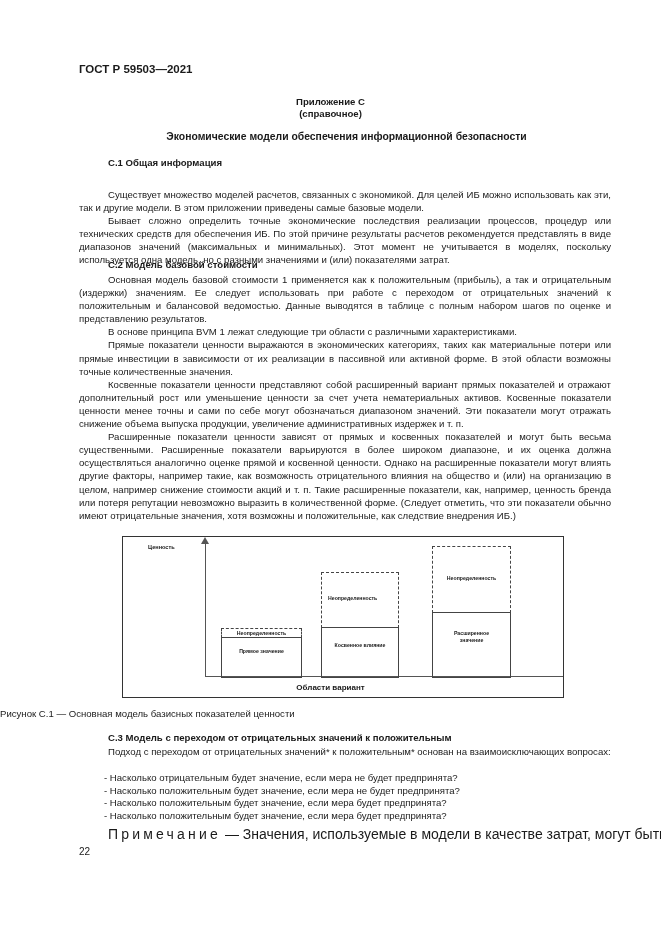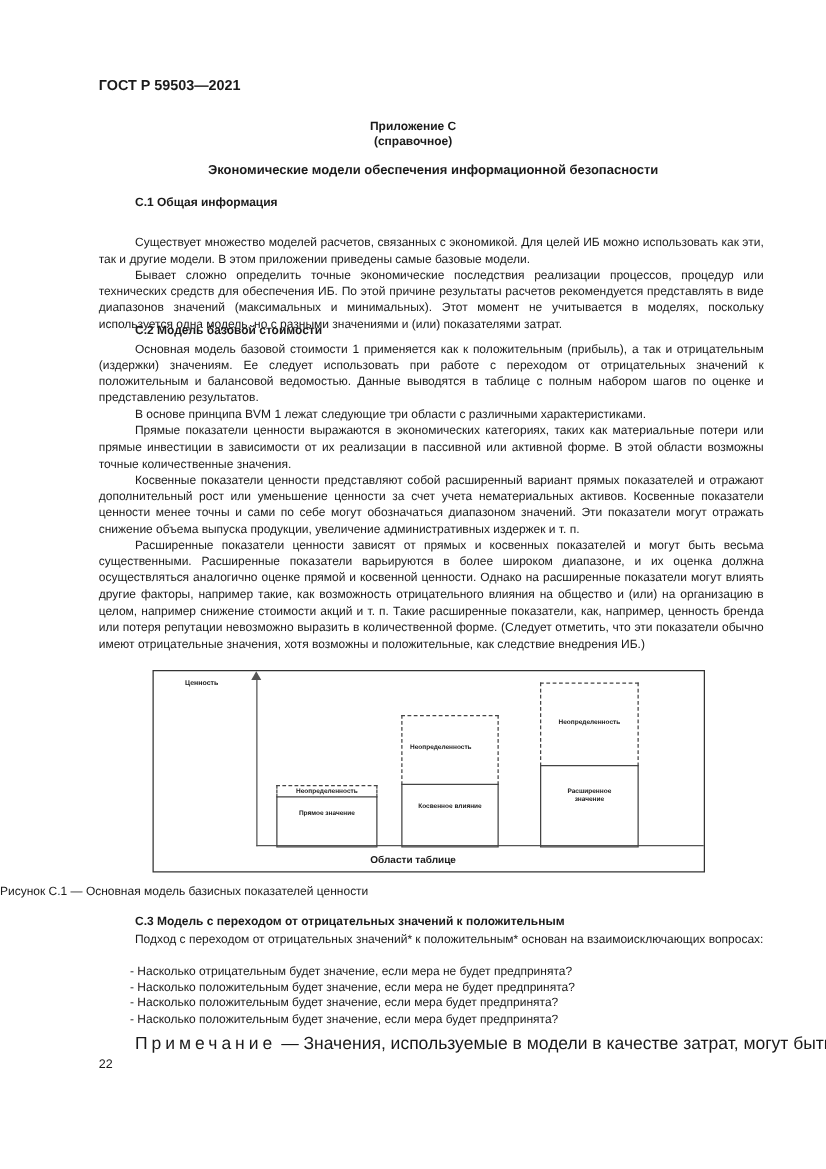--- a/index.html
+++ b/index.html
@@ -72,21 +72,21 @@
   <div class="blabel" style="margin-top:14px;">Косвенное влияние</div>
 </div>
 
 <div class="abs dash" style="left:432px;top:546px;width:79px;height:67px;">
   <div class="blabel" style="margin-top:28px;">Неопределенность</div>
 </div>
 <div class="abs solid" style="left:432px;top:612px;width:79px;height:66px;">
   <div class="blabel" style="margin-top:17px;padding:0 18px;">Расширенное значение</div>
 </div>
 
-<div class="abs xlabel">Области таблице</div>
+<div class="abs xlabel">Области вариант</div>
 
 <div class="abs caption">Рисунок С.1 — Основная модель базисных показателей ценности</div>
 
 <div class="abs sec" style="top:732px;">С.3  Модель с переходом от отрицательных значений к положительным</div>
 <div class="abs para" style="top:745px;">
   <p>Подход с переходом от отрицательных значений* к положительным* основан на взаимоисключающих вопросах:</p>
 </div>
 <div class="abs list" style="top:772px;">
   <div>-  Насколько отрицательным будет значение, если мера не будет предпринята?</div>
   <div>-  Насколько положительным будет значение, если мера не будет предпринята?</div>

